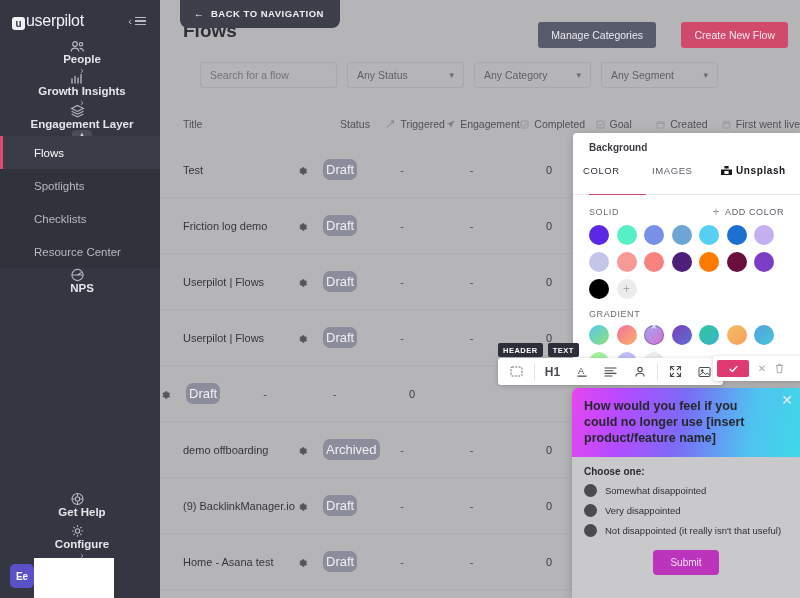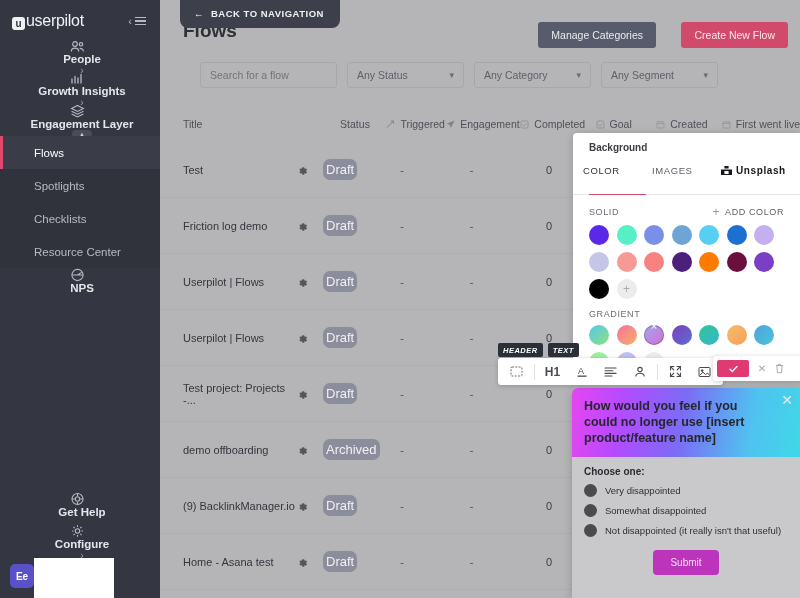--- a/index.html
+++ b/index.html
@@ -184,21 +184,21 @@
   }
   .sw.selected { position: relative; }
   .sw.selected::after {
     content: "×"; position: absolute; left: 0; right: 0; top: -5px;
     text-align: center; font-size: 11px; color: #fff;
   }
   .sw.selected { box-shadow: inset 0 0 0 1px rgba(0,0,0,.25); }
 
   
   .tb-wrap { position: absolute; left: 498px; top: 343px; z-index: 25; }
-  .tb-tags { display: flex; gap: 5px; margin-left: 0; font-style: italic; }
+  .tb-tags { display: flex; gap: 5px; margin-left: 0; }
   .tb-tag {
     background: #2c2f3a; color: #fff; font-size: 7.5px; font-weight: 700;
     letter-spacing: .5px; padding: 2.5px 5px; border-radius: 2px;
   }
   .tb-bar {
     margin-top: 1px; display: flex; align-items: center;
     background: #fff; border-radius: 3px; height: 27px;
     box-shadow: 0 1px 5px rgba(0,0,0,.2);
     padding: 0 4px;
   }
@@ -491,21 +491,20 @@
             <svg width="10" height="10" viewBox="0 0 10 10" fill="#54555d">
               <path d="M5 3.2A1.8 1.8 0 1 0 5 6.8 1.8 1.8 0 0 0 5 3.2zm4.2 2.3.9-.5-.9-1.6-1 .3a3.7 3.7 0 0 0-.9-.5l-.1-1H5.4l-.2 1a3.7 3.7 0 0 0-.9.5l-1-.3-.9 1.6.9.5a3.8 3.8 0 0 0 0 1l-.9.5.9 1.6 1-.3c.3.2.6.4.9.5l.2 1h1.8l.1-1c.3-.1.6-.3.9-.5l1 .3.9-1.6-.9-.5a3.8 3.8 0 0 0 0-1z"></path>
             </svg>
           </div>
         <div class="c-status"><span class="badge">Draft</span></div>
         <div class="c-trig">-</div>
         <div class="c-eng">-</div>
         <div class="c-comp">0</div>
       </div>
       <div class="row">
-        <div class="c-title">Test project: Projects -...</div>
         <div class="c-gear">
             <svg width="10" height="10" viewBox="0 0 10 10" fill="#54555d">
               <path d="M5 3.2A1.8 1.8 0 1 0 5 6.8 1.8 1.8 0 0 0 5 3.2zm4.2 2.3.9-.5-.9-1.6-1 .3a3.7 3.7 0 0 0-.9-.5l-.1-1H5.4l-.2 1a3.7 3.7 0 0 0-.9.5l-1-.3-.9 1.6.9.5a3.8 3.8 0 0 0 0 1l-.9.5.9 1.6 1-.3c.3.2.6.4.9.5l.2 1h1.8l.1-1c.3-.1.6-.3.9-.5l1 .3.9-1.6-.9-.5a3.8 3.8 0 0 0 0-1z"></path>
             </svg>
           </div>
         <div class="c-status"><span class="badge">Draft</span></div>
         <div class="c-trig">-</div>
         <div class="c-eng">-</div>
         <div class="c-comp">0</div>
       </div>
@@ -682,25 +681,25 @@
 
   <section class="survey">
     <div class="survey-head">
       <div class="survey-q">How would you feel if you could no longer use [insert product/feature name]</div>
     </div>
     <div class="survey-close">✕</div>
     <div class="survey-body">
       <div class="choose">Choose one:</div>
       <div class="opt">
         <span class="radio"></span>
-        <span class="opt-label">Very disappointed</span>
+        <span class="opt-label">Somewhat disappointed</span>
       </div>
       <div class="opt">
         <span class="radio"></span>
-        <span class="opt-label">Somewhat disappointed</span>
+        <span class="opt-label">Very disappointed</span>
       </div>
       <div class="opt">
         <span class="radio"></span>
         <span class="opt-label">Not disappointed (it really isn't that useful)</span>
       </div>
       <button class="submit">Submit</button>
     </div>
   </section>
 
 </div>

